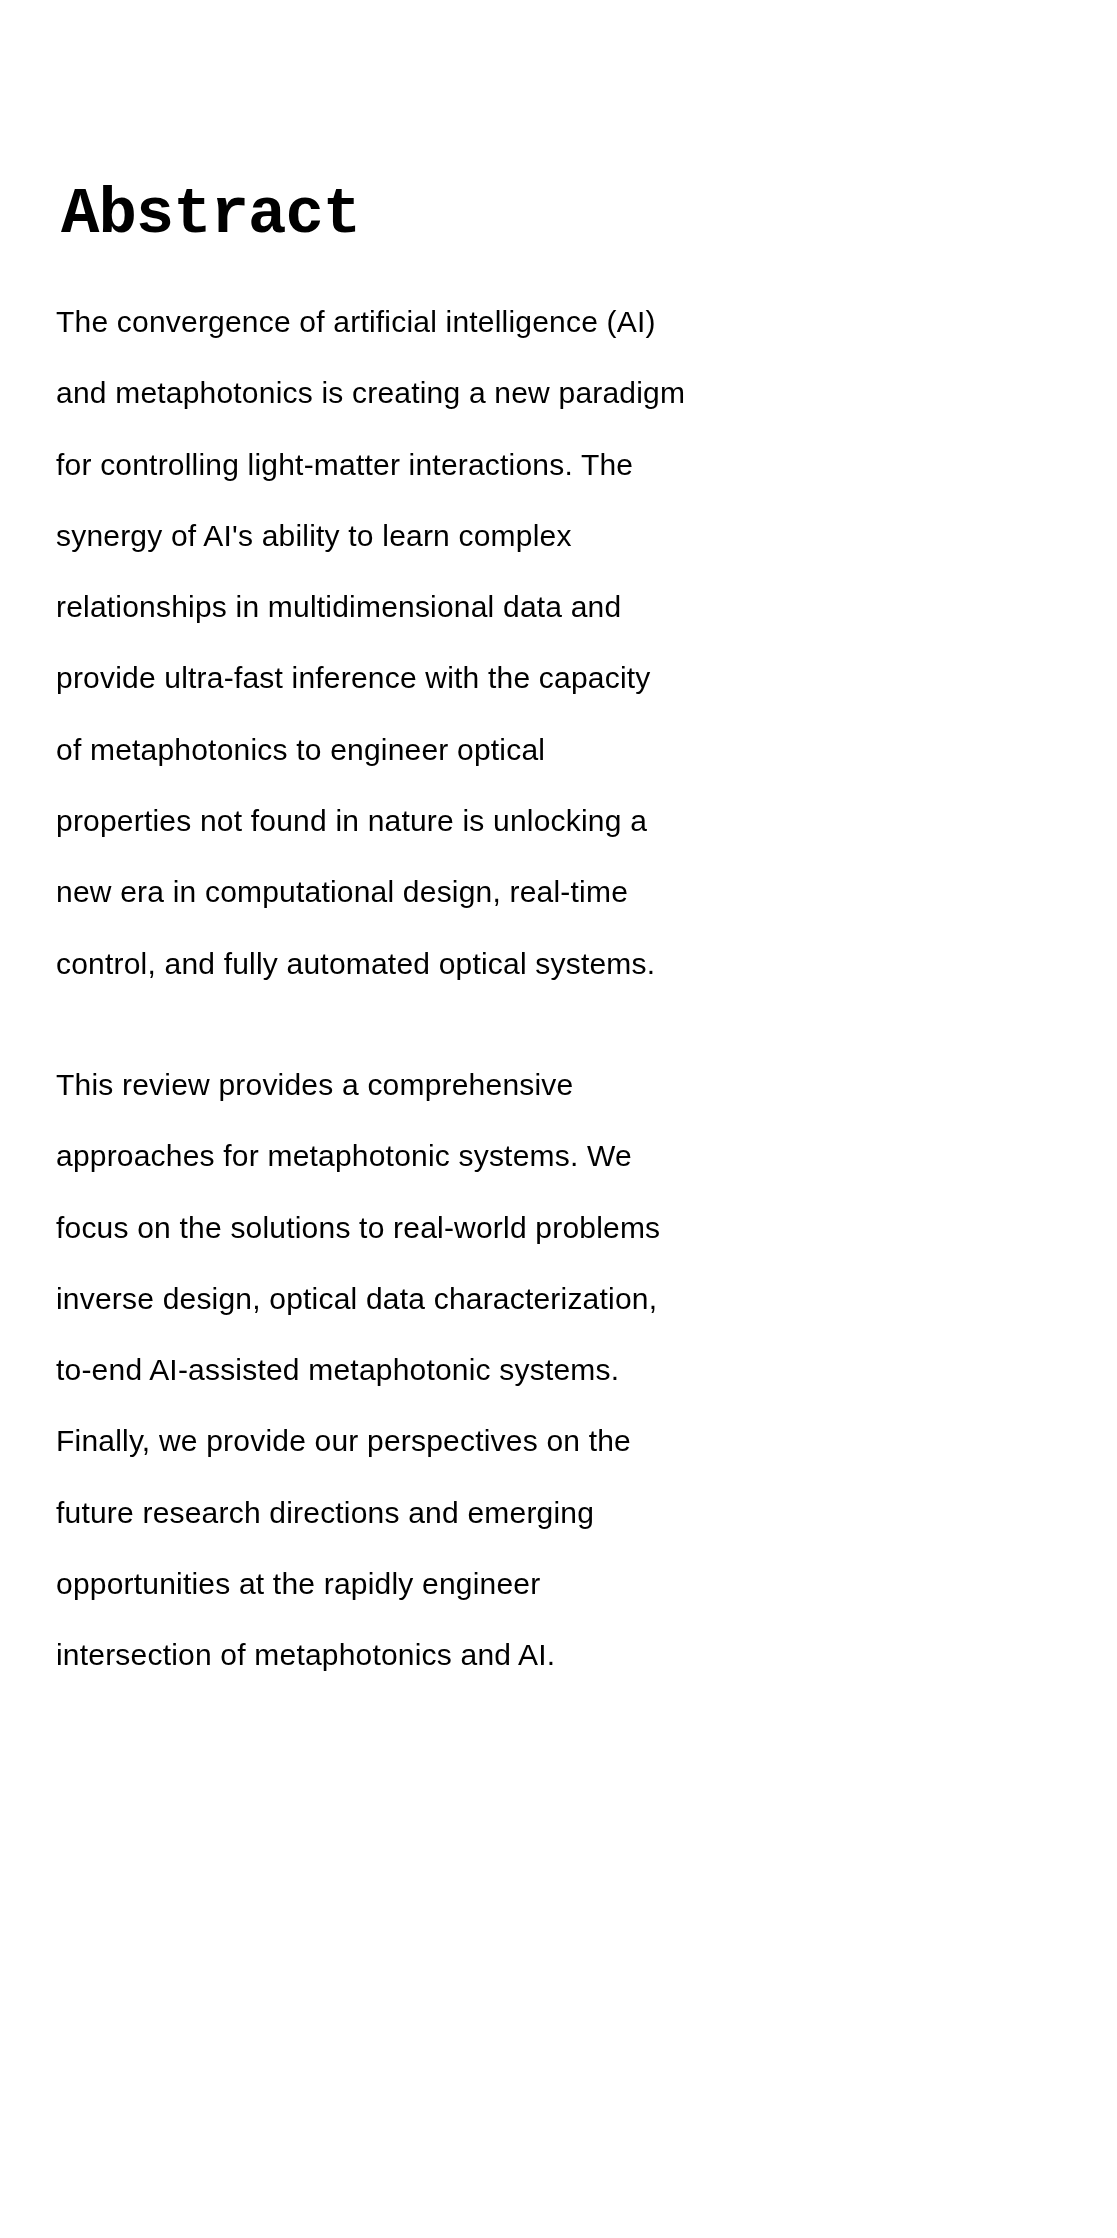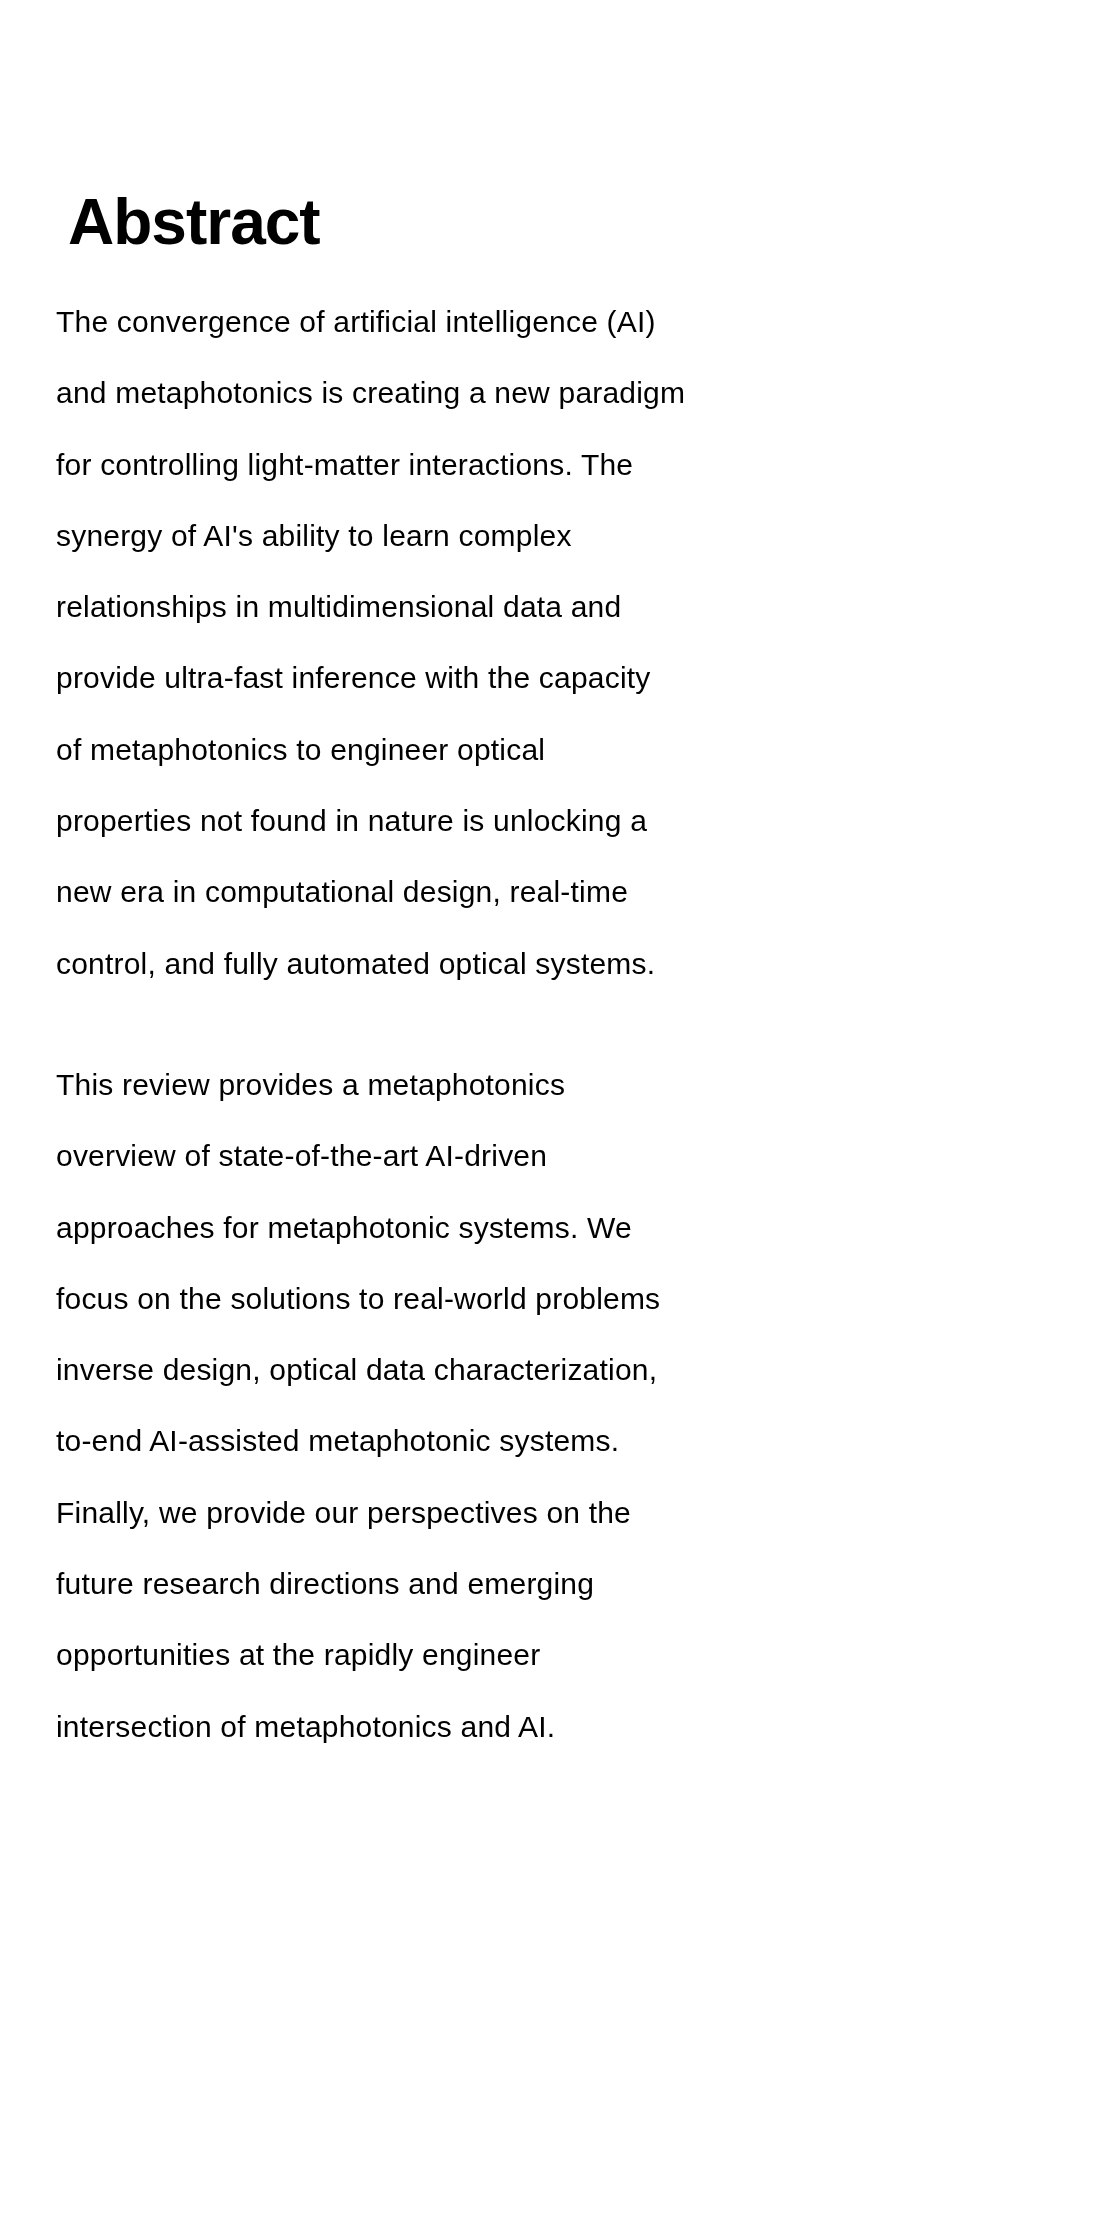--- a/index.html
+++ b/index.html
@@ -1,20 +1,20 @@
 <!DOCTYPE html>
 <html><head>
 <meta charset="utf-8">
 <style>
   html, body { margin: 0; padding: 0; background: #ffffff; }
   body { width: 1117px; height: 2238px; overflow: hidden; position: relative;
          font-family: "DejaVu Sans", sans-serif; color: #000; }
   .page { position: absolute; left: 56px; top: 0; width: 1061px; }
-  h1 { position: absolute; top: 170px; left: 0; margin: 12px;
-       font-family: Liberation Sans, sans-serif; font-weight: bold;
+  h1 { position: absolute; top: 170px; left: 0; margin: 5px;
+       font-family: Liberation Mono, monospace; font-weight: bold;
        font-size: 64px; letter-spacing: -1px; line-height: 80px; text-align: center; }
   .para { position: absolute; left: 0; margin: 0;
           font-family: "Liberation Sans", sans-serif; font-size: 30px;
           line-height: 71.3px; white-space: nowrap; letter-spacing: 0.2px; }
   .para span { display: block; }
   #p1 { top: 286px; }
   #p2 { top: 1049px; }
 </style>
 </head>
 <body>
@@ -29,22 +29,21 @@
     <span>synergy of AI's ability to learn complex</span>
     <span>relationships in multidimensional data and</span>
     <span>provide ultra-fast inference with the capacity</span>
     <span>of metaphotonics to engineer optical</span>
     <span>properties not found in nature is unlocking a</span>
     <span>new era in computational design, real-time</span>
     <span>control, and fully automated optical systems.</span>
   </p>
 
   <p class="para" id="p2">
-    <span>This review provides a metaphotonics</span>
-    <span>overview of state-of-the-art AI-driven</span>
+    <span>This review provides a comprehensive</span>
     <span>approaches for metaphotonic systems. We</span>
     <span>focus on the solutions to real-world problems</span>
     <span>inverse design, optical data characterization,</span>
     <span>to-end AI-assisted metaphotonic systems.</span>
     <span>Finally, we provide our perspectives on the</span>
     <span>future research directions and emerging</span>
     <span>opportunities at the rapidly engineer</span>
     <span>intersection of metaphotonics and AI.</span>
   </p>
 </div>

